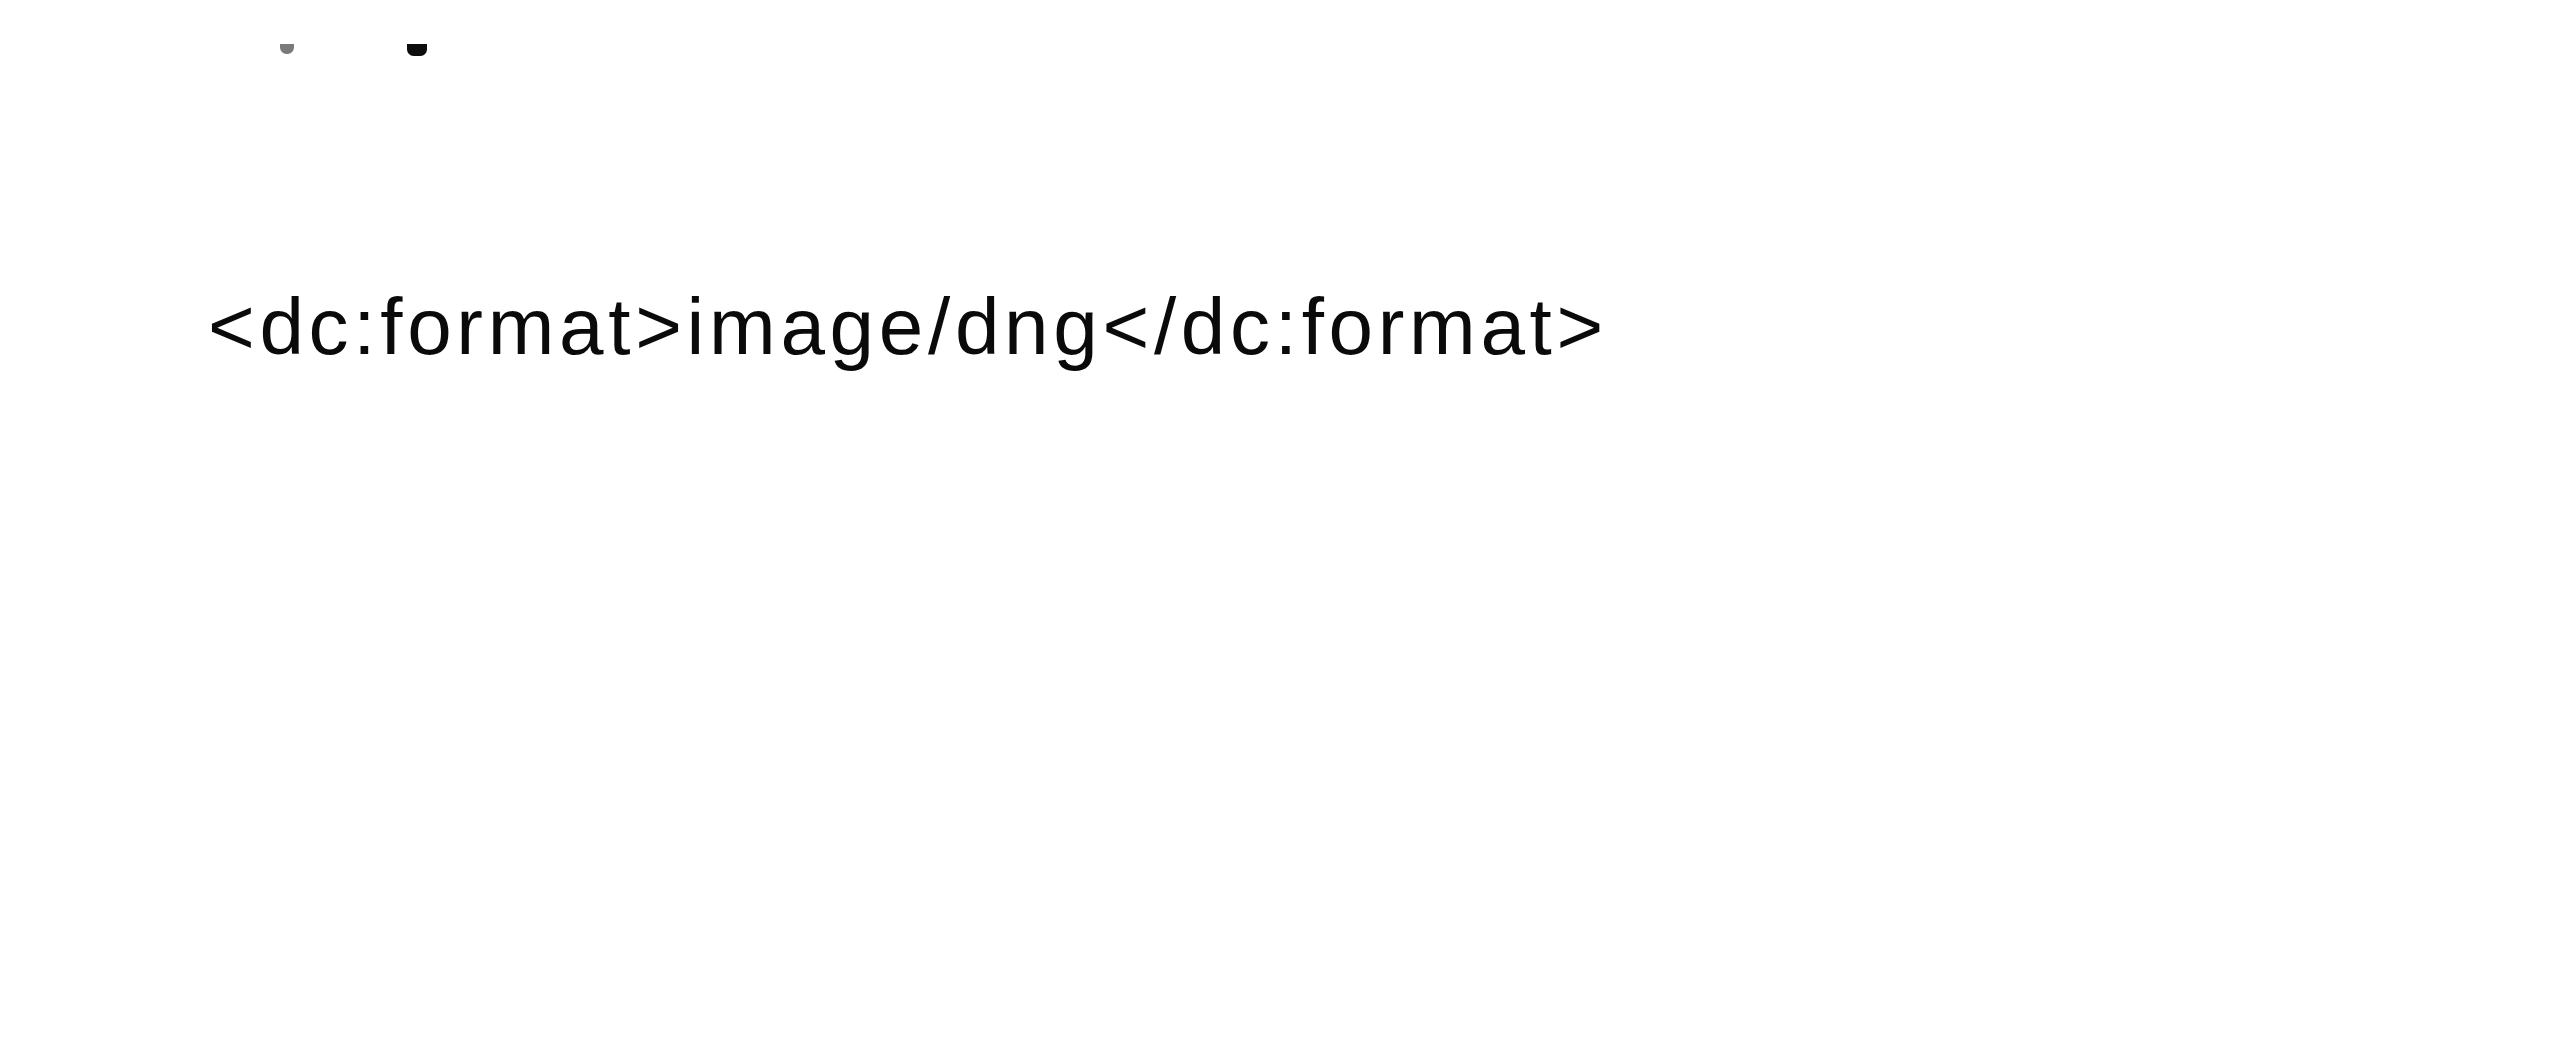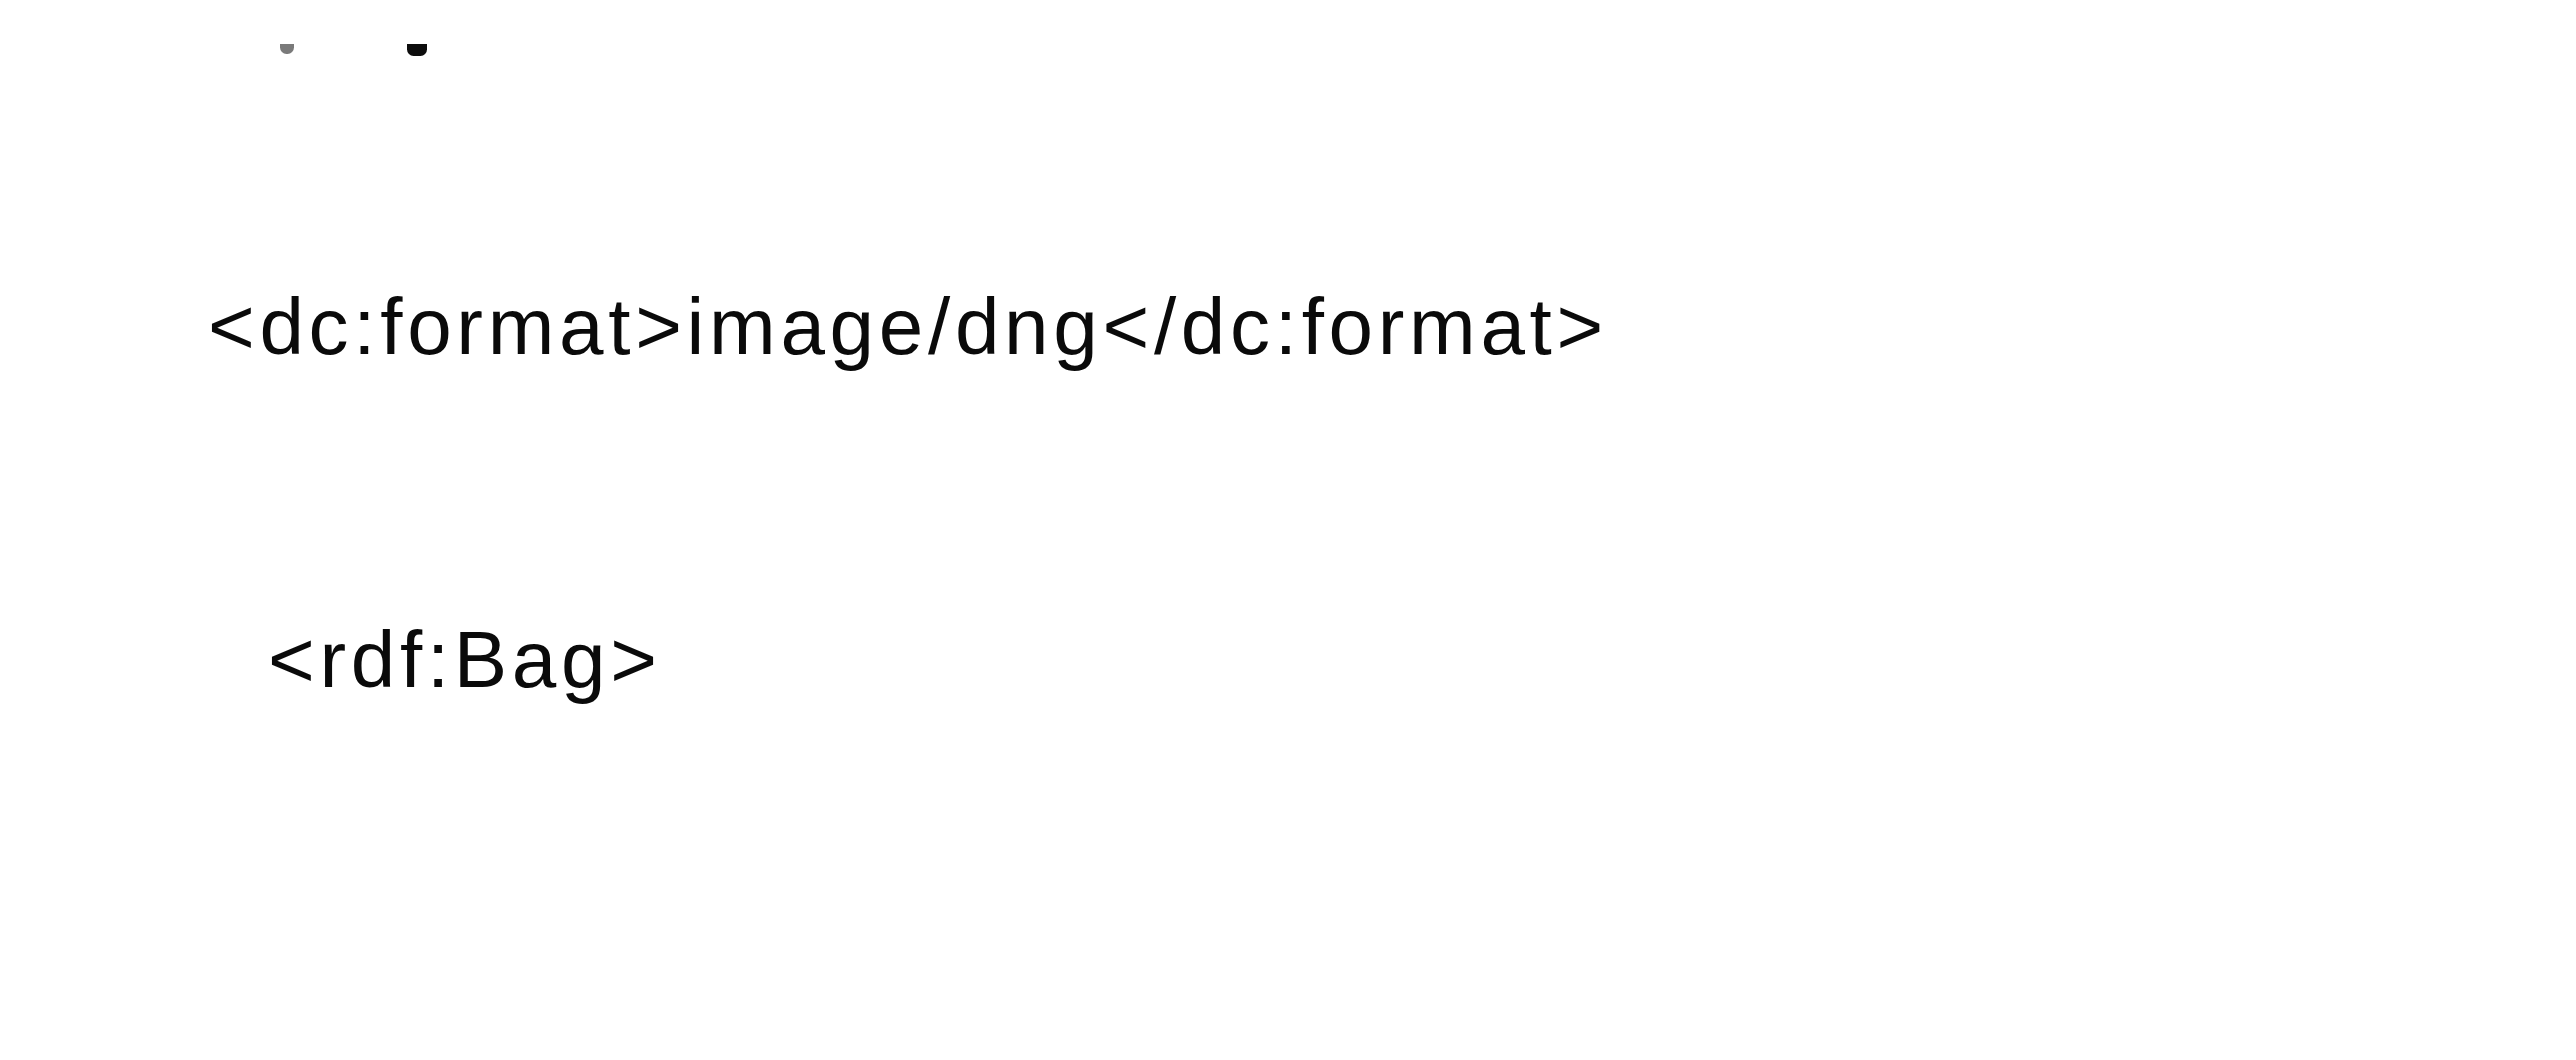--- a/index.html
+++ b/index.html
@@ -44,21 +44,20 @@
 </head>
 <body>
 
 <div class="page">
 
   <span class="frag f1"></span>
   <span class="frag f2"></span>
 
   <div class="code-block">
     <span class="code-line indent-0">&lt;dc:format&gt;image/dng&lt;/dc:format&gt;</span>
-    <span class="code-line indent-1">&lt;rdf:Bag&gt;</span>
     
     
     
     
     
     
     
   </div>
 
 </div>

